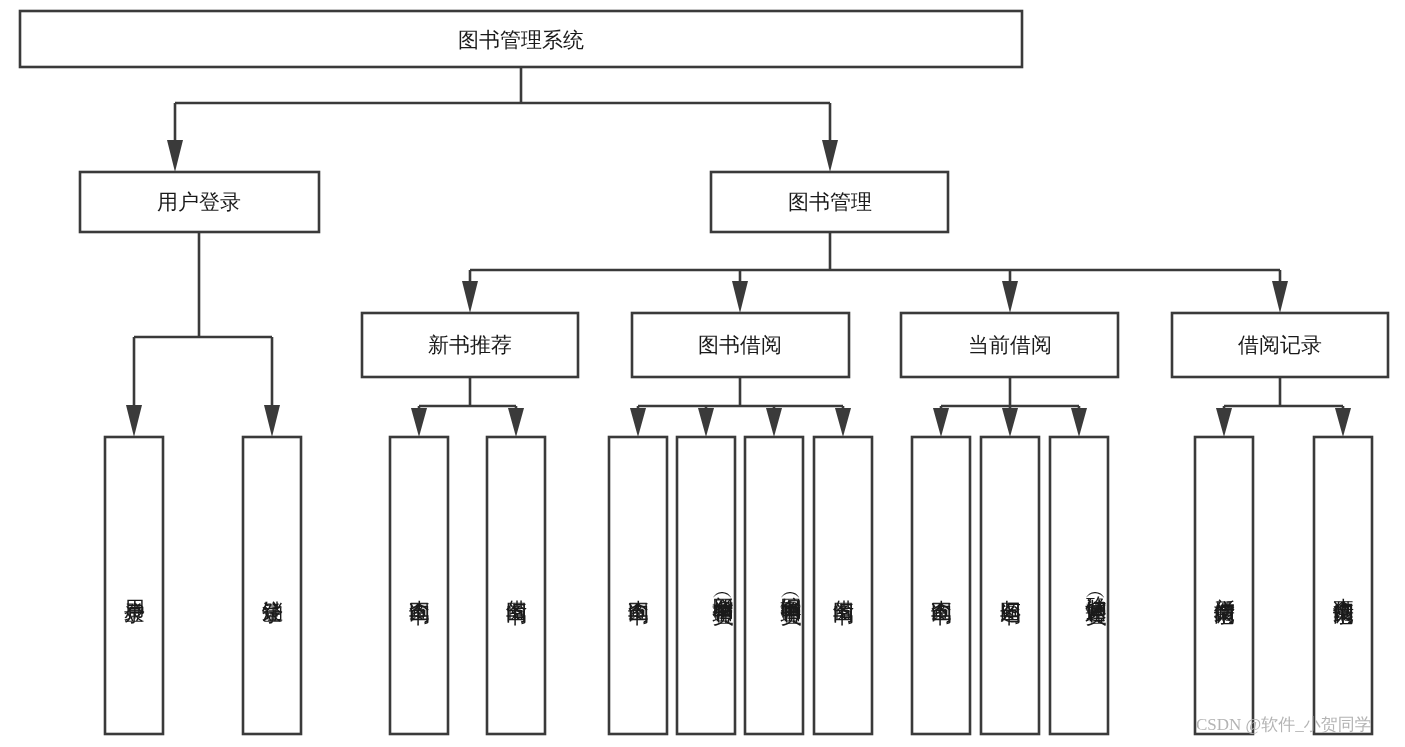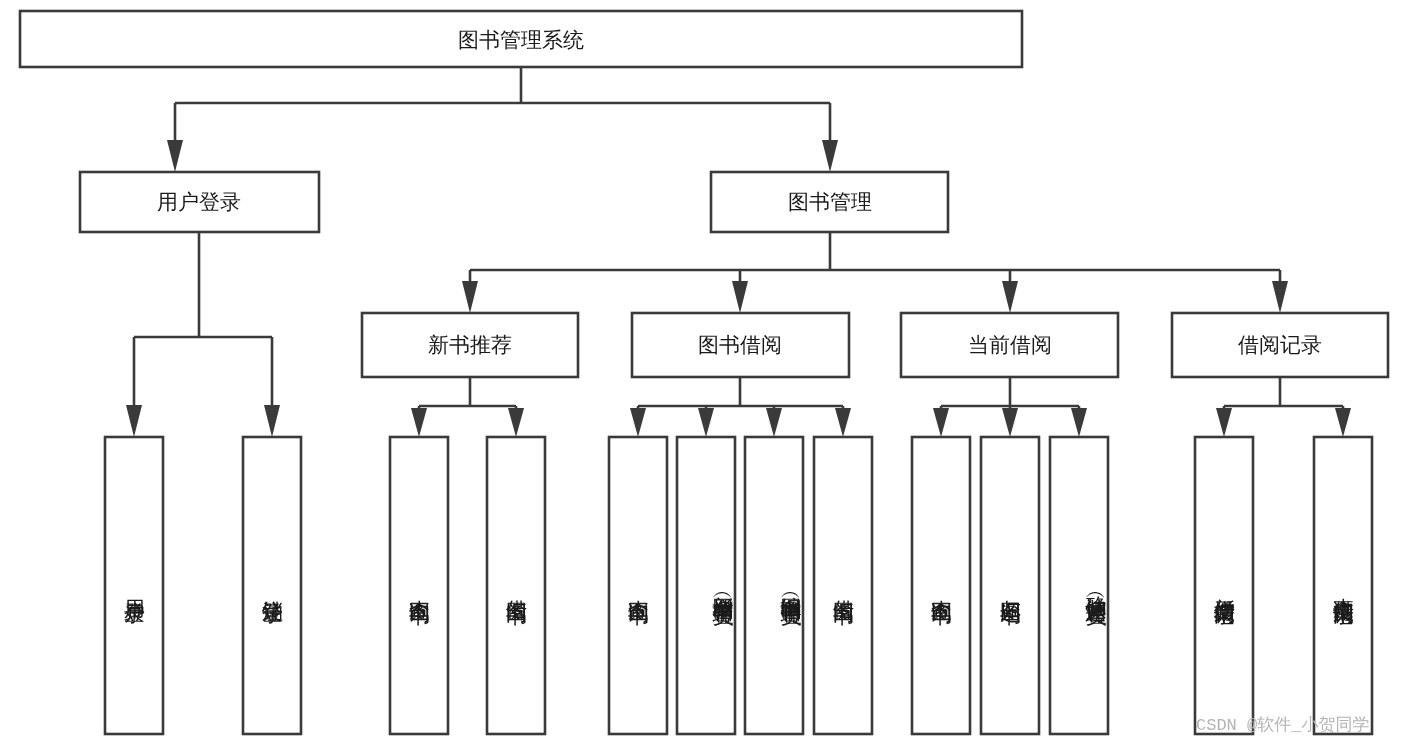--- a/index.html
+++ b/index.html
@@ -60,21 +60,21 @@
     color: #1a1a1a;
     letter-spacing: 1.5px;
     display: flex;
     align-items: center;
     justify-content: center;
     white-space: nowrap;
     pointer-events: none;
   }
   .watermark {
     position: absolute;
-    font-family: Liberation Mono, monospace;
+    font-family: Liberation Serif, serif;
     font-size: 17px;
     color: #b4b4b4;
     white-space: nowrap;
     left: 1196px;
     top: 713px;
   }
 </style>
 </head>
 <body>
 

